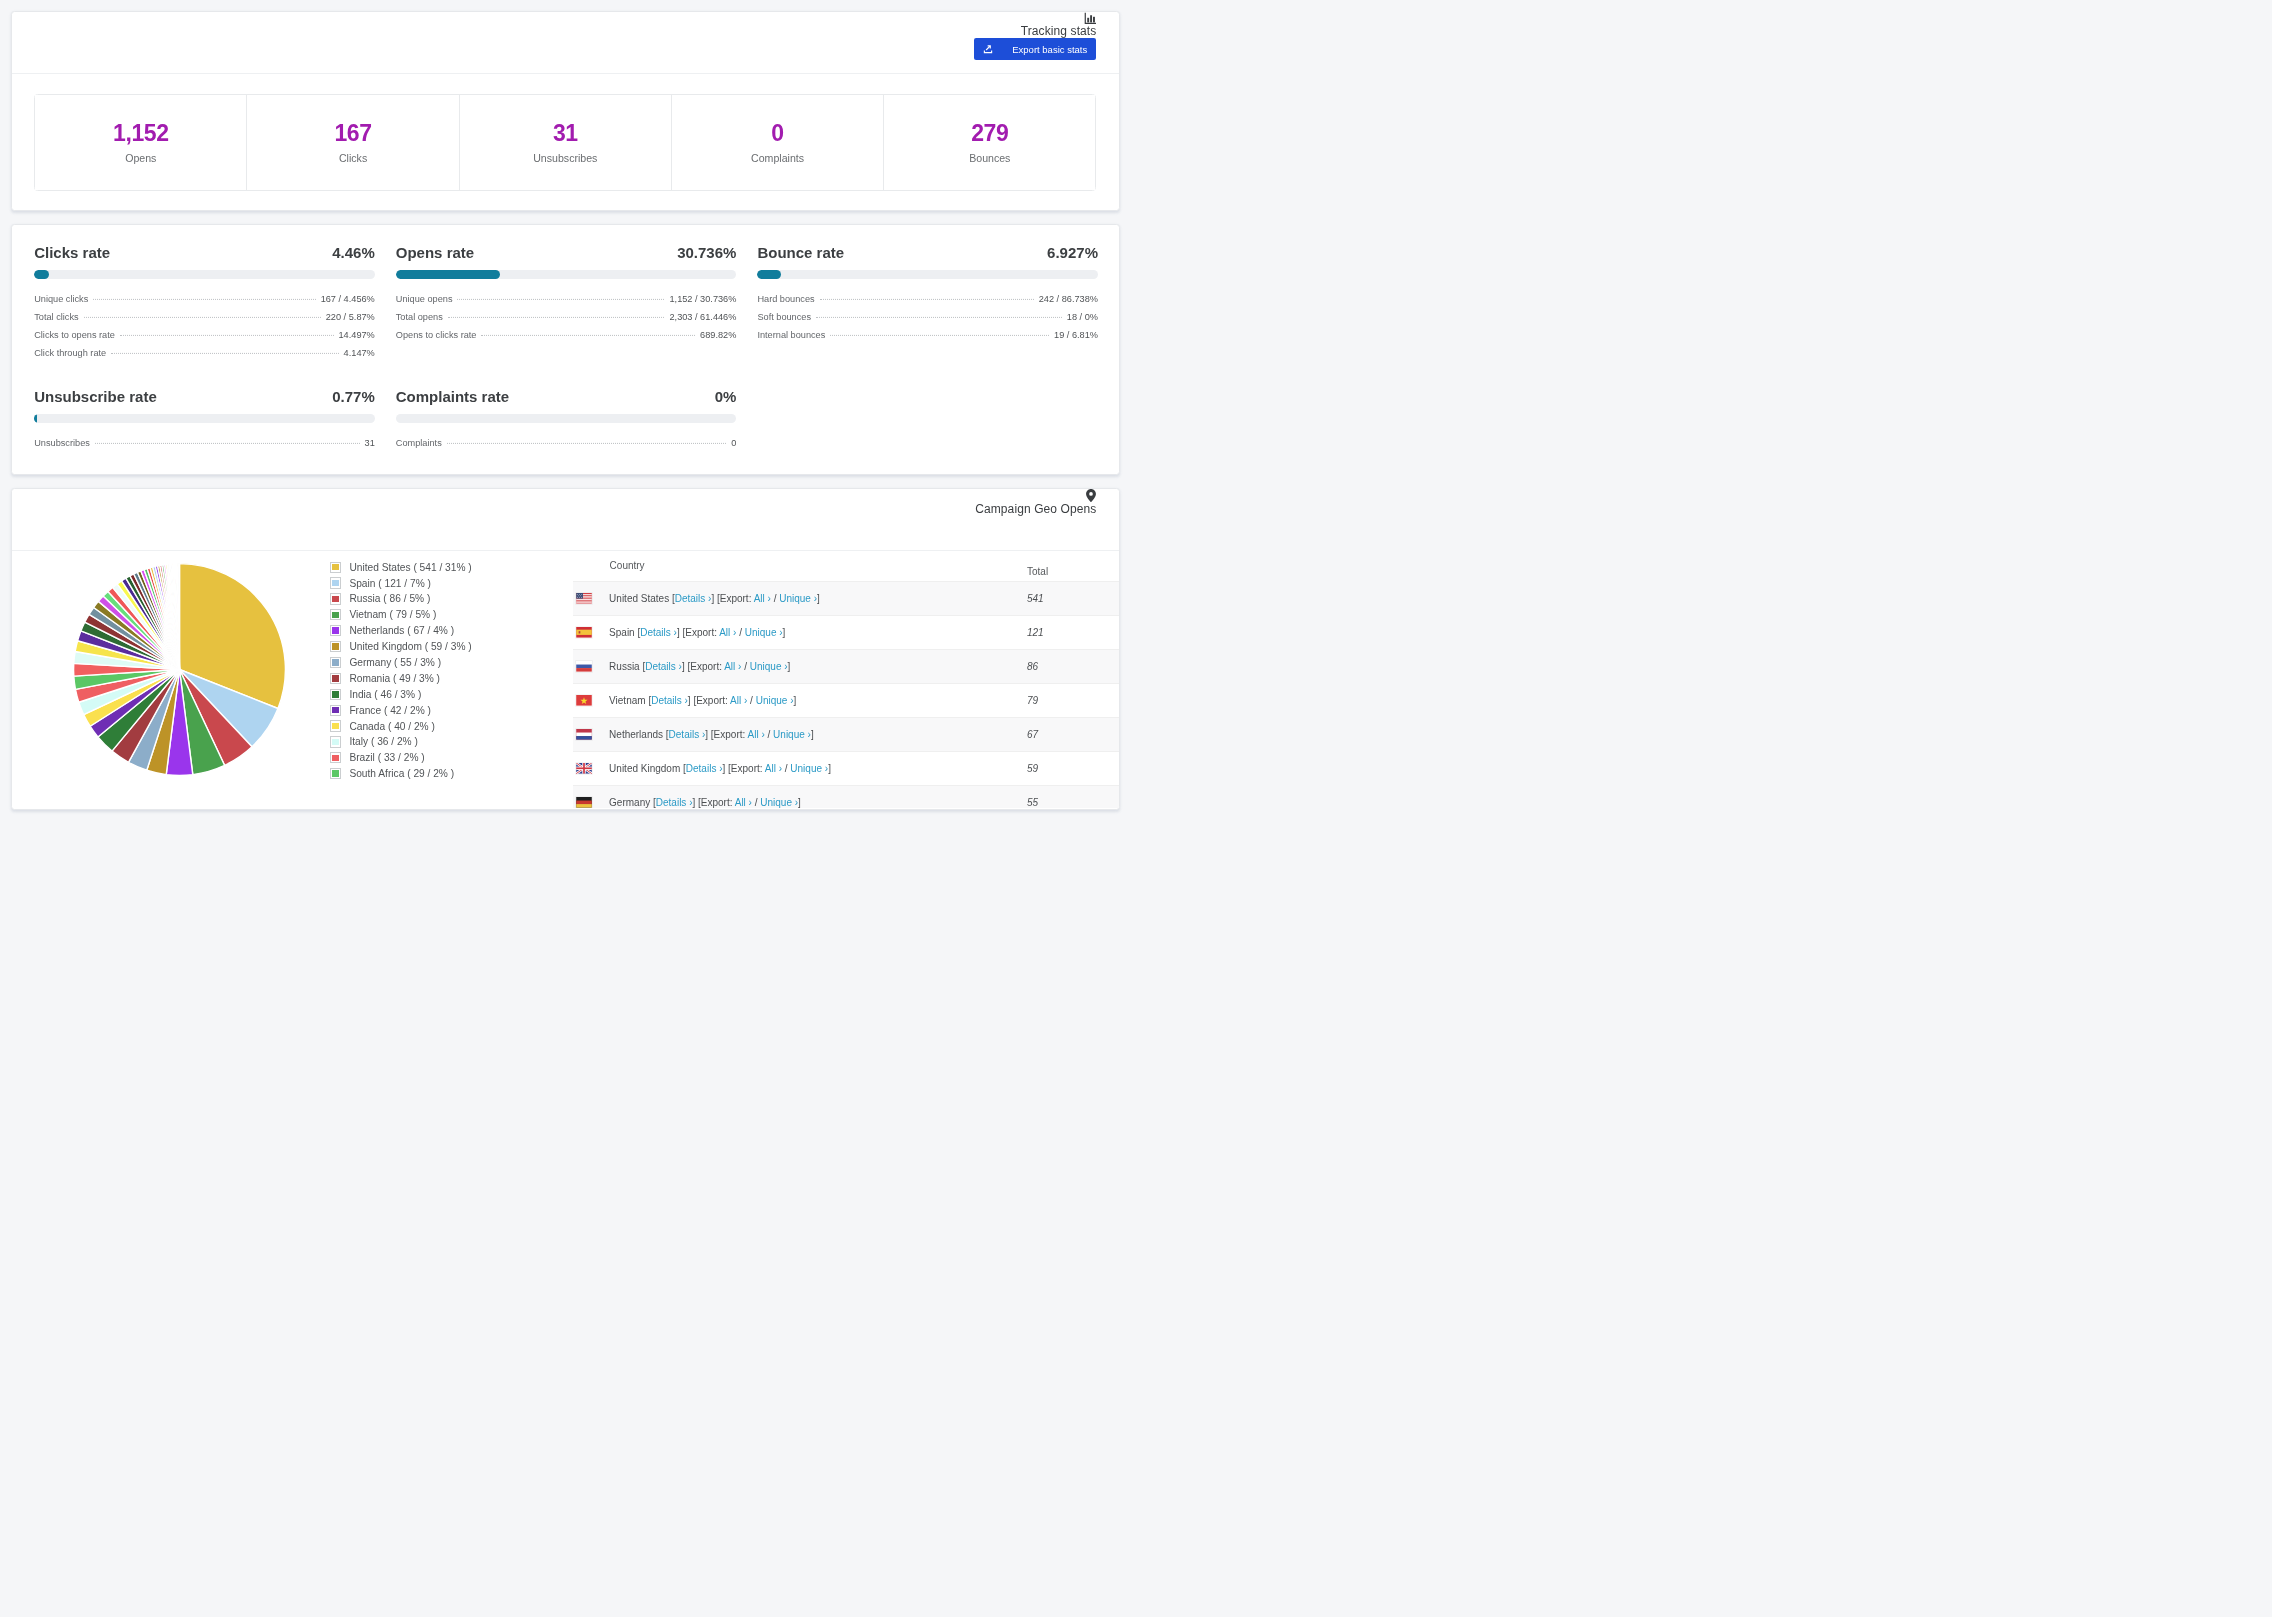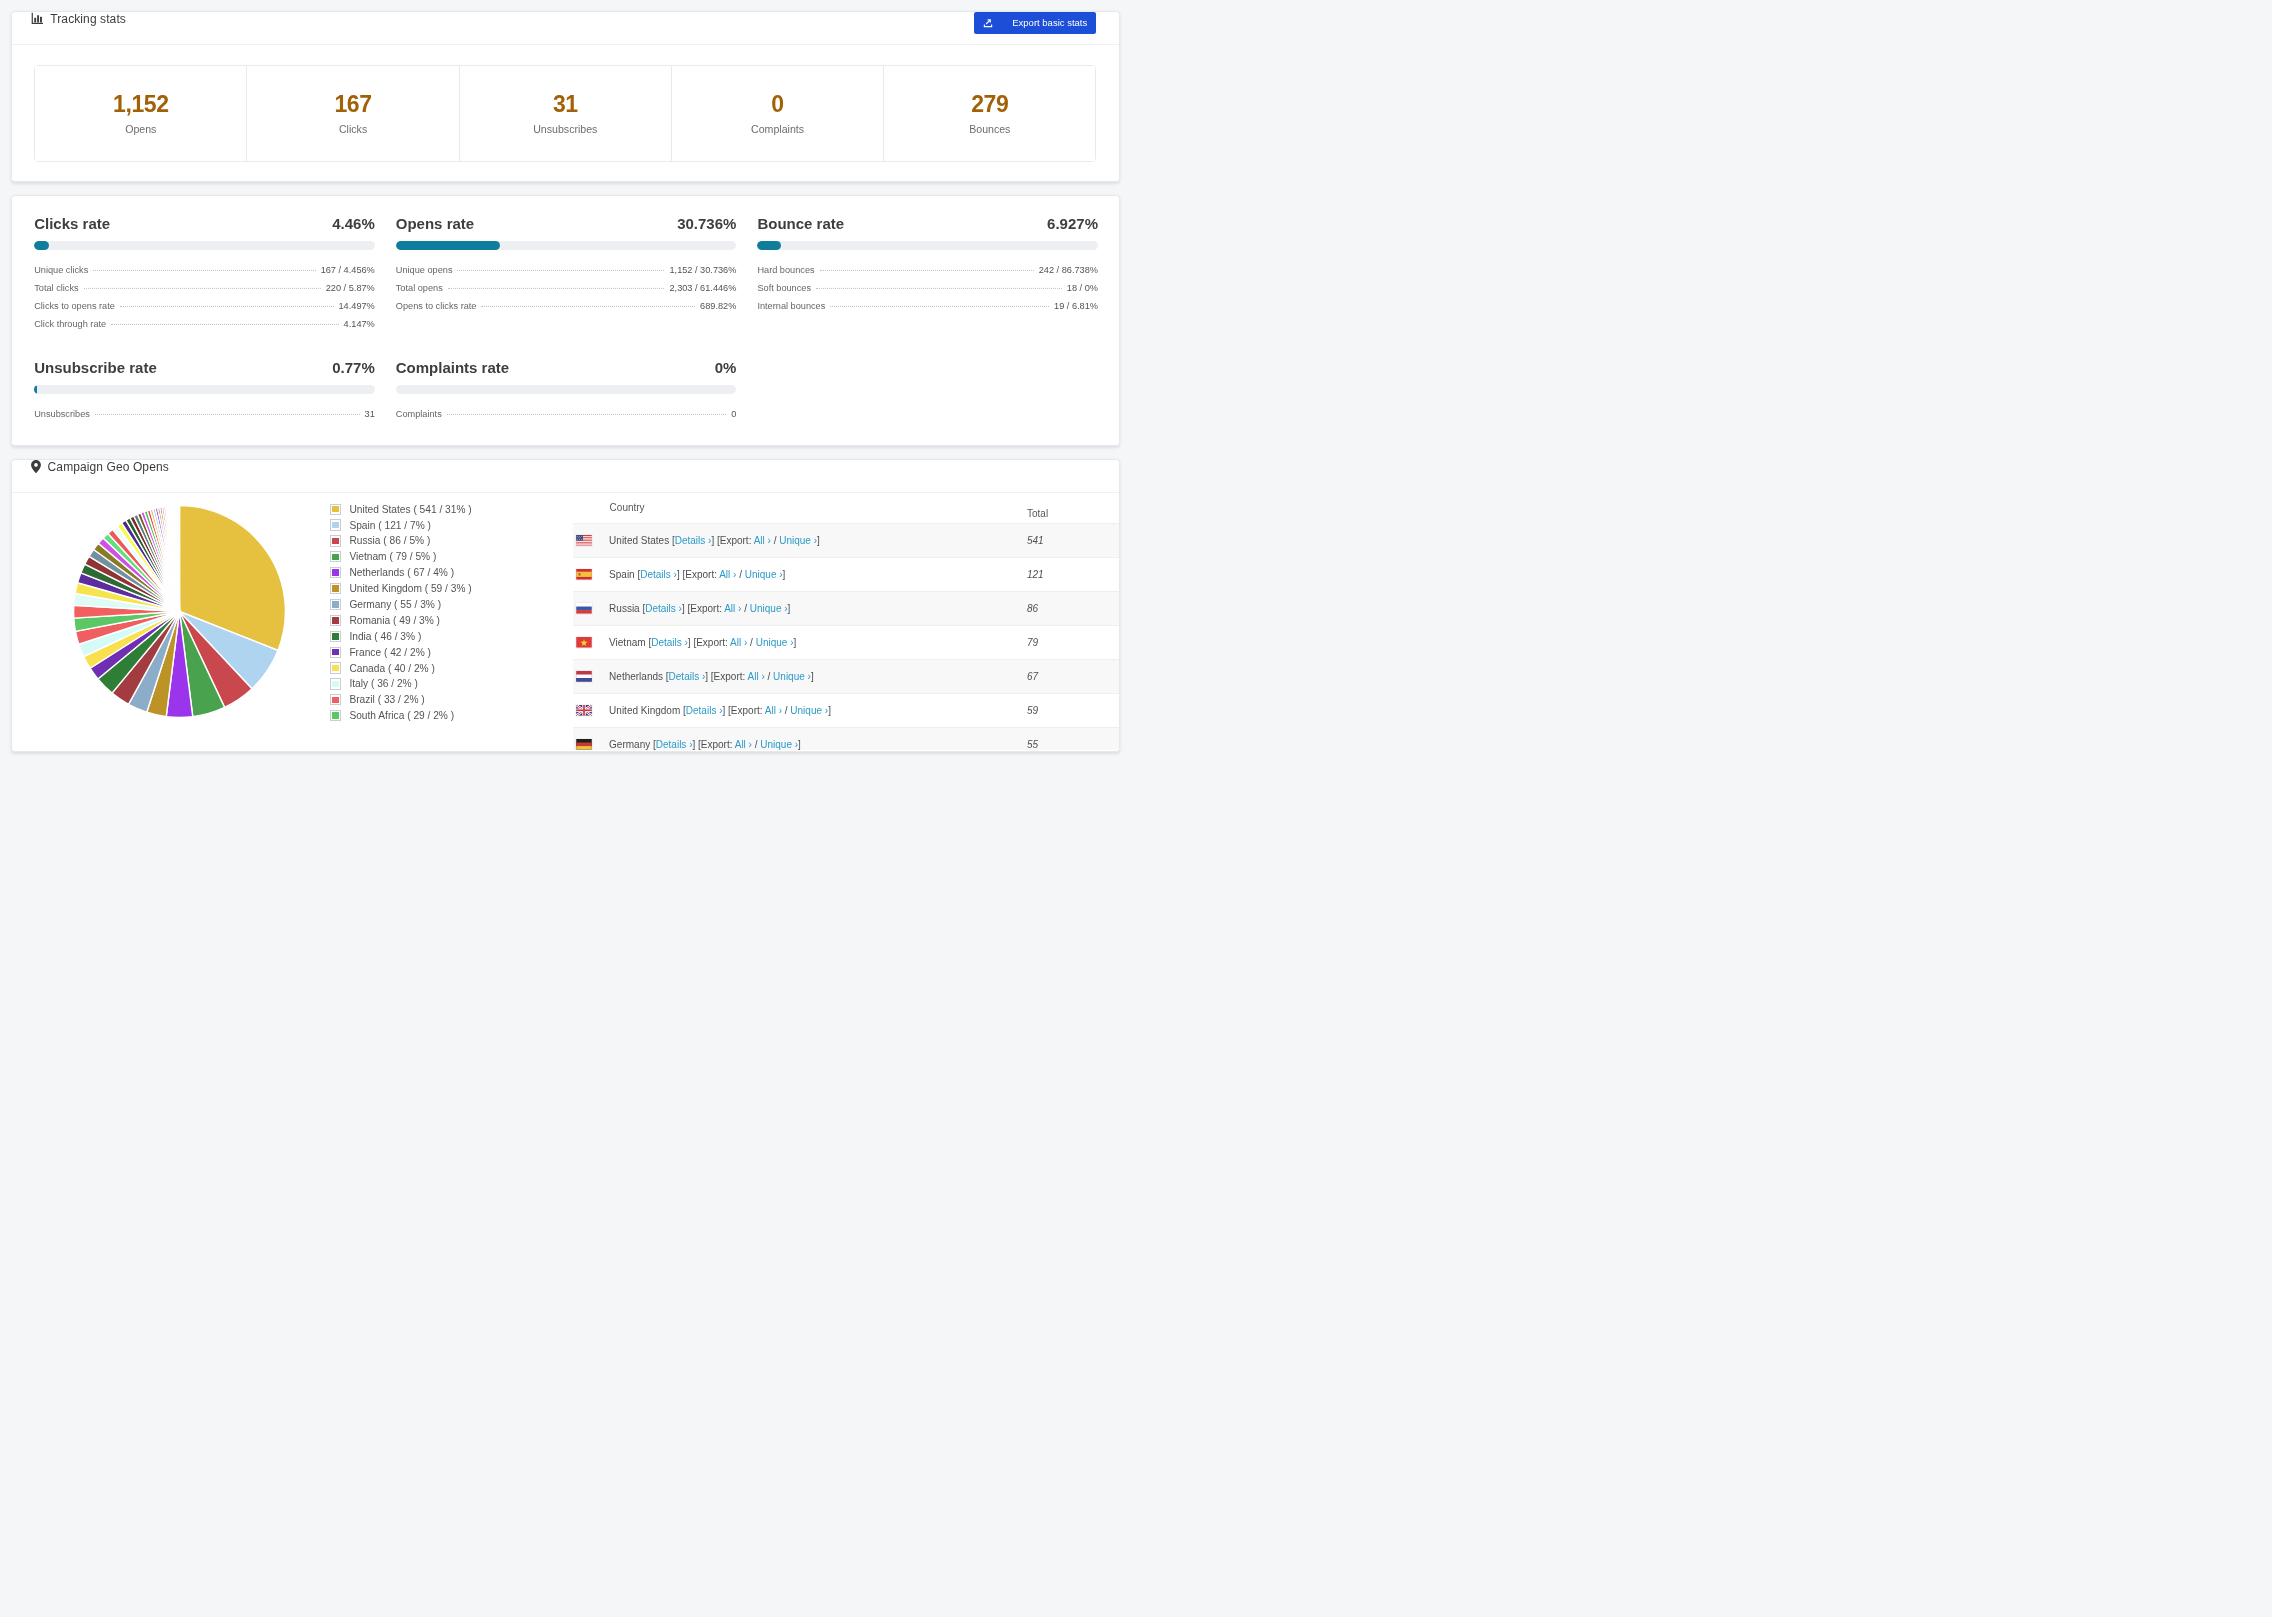--- a/index.html
+++ b/index.html
@@ -3,35 +3,35 @@
 <meta charset="utf-8">
 <style>
   * { box-sizing: border-box; margin: 0; padding: 0; }
   html,body { background:#f5f6f8; font-family:"Liberation Sans","DejaVu Sans",sans-serif; color:#4a4d50; }
   .page { width:1136px; min-height:809px; padding:10.6px 16px 12px 10.6px; }
 
   .card { background:#fff; border:0.7px solid #e6e8eb; border-radius:3.5px;
           box-shadow:0 1.4px 2.8px rgba(90,105,135,.16); margin-bottom:13.4px; overflow:hidden; }
 
   
-  .card-head { display:flex; align-items:flex-start; padding:0 22.6px 0 19px; height:33px;
-               border-bottom:0.7px solid #eef0f2; }
+  .card-head { display:flex; align-items:flex-end; padding:0 22.6px 0 19px; height:62px;
+               border-bottom:0.7px solid #eef0f2;flex-direction:column; }
   .card-title { font-size:12px; font-weight:400; color:#3a3d40; margin-left:7px; letter-spacing:0.1px; }
   .head-icon { display:inline-flex; align-items:center; }
 
   
   .btn-export { margin-left:auto; display:inline-flex; align-items:center; gap:19px;
                 background:#1d4ed8; color:#fff; border:none; border-radius:2.1px;
                 font-family:inherit; font-size:9.5px; padding:5.6px 9.2px; cursor:pointer; }
 
   
   .stats-strip { display:flex; margin:20px 22.6px 19px; border:0.7px solid #e8eaec; border-radius:3.5px; }
   .stat-box { flex:1; height:95px; display:flex; flex-direction:column; align-items:center; justify-content:center; background:#fff; }
   .stat-box + .stat-box { border-left:0.7px solid #e8eaec;justify-content:center; }
-  .stat-value { font-size:23px; font-weight:700; color:#a16207; letter-spacing:-0.4px; }
+  .stat-value { font-size:23px; font-weight:700; color:#a21caf; letter-spacing:-0.4px; }
   .stat-label { font-size:10.6px; color:#6a6d70; margin-top:5px; }
 
   
   .card-rates { padding:19px 21px 25.4px 22.6px; }
   .rates-grid { display:grid; grid-template-columns:repeat(3,1fr); column-gap:21px; row-gap:30px; }
   .rate-head { display:flex; justify-content:space-between; align-items:baseline; }
   .rate-title,.rate-value { font-size:15px; font-weight:700; color:#3c3f42; }
   .bar { height:9.2px; background:#edeff2; border-radius:5px; margin-top:9.2px; overflow:hidden; }
   .bar-fill { height:100%; background:#117d9c; border-radius:5px; }
   .rate-rows { margin-top:15px; }

